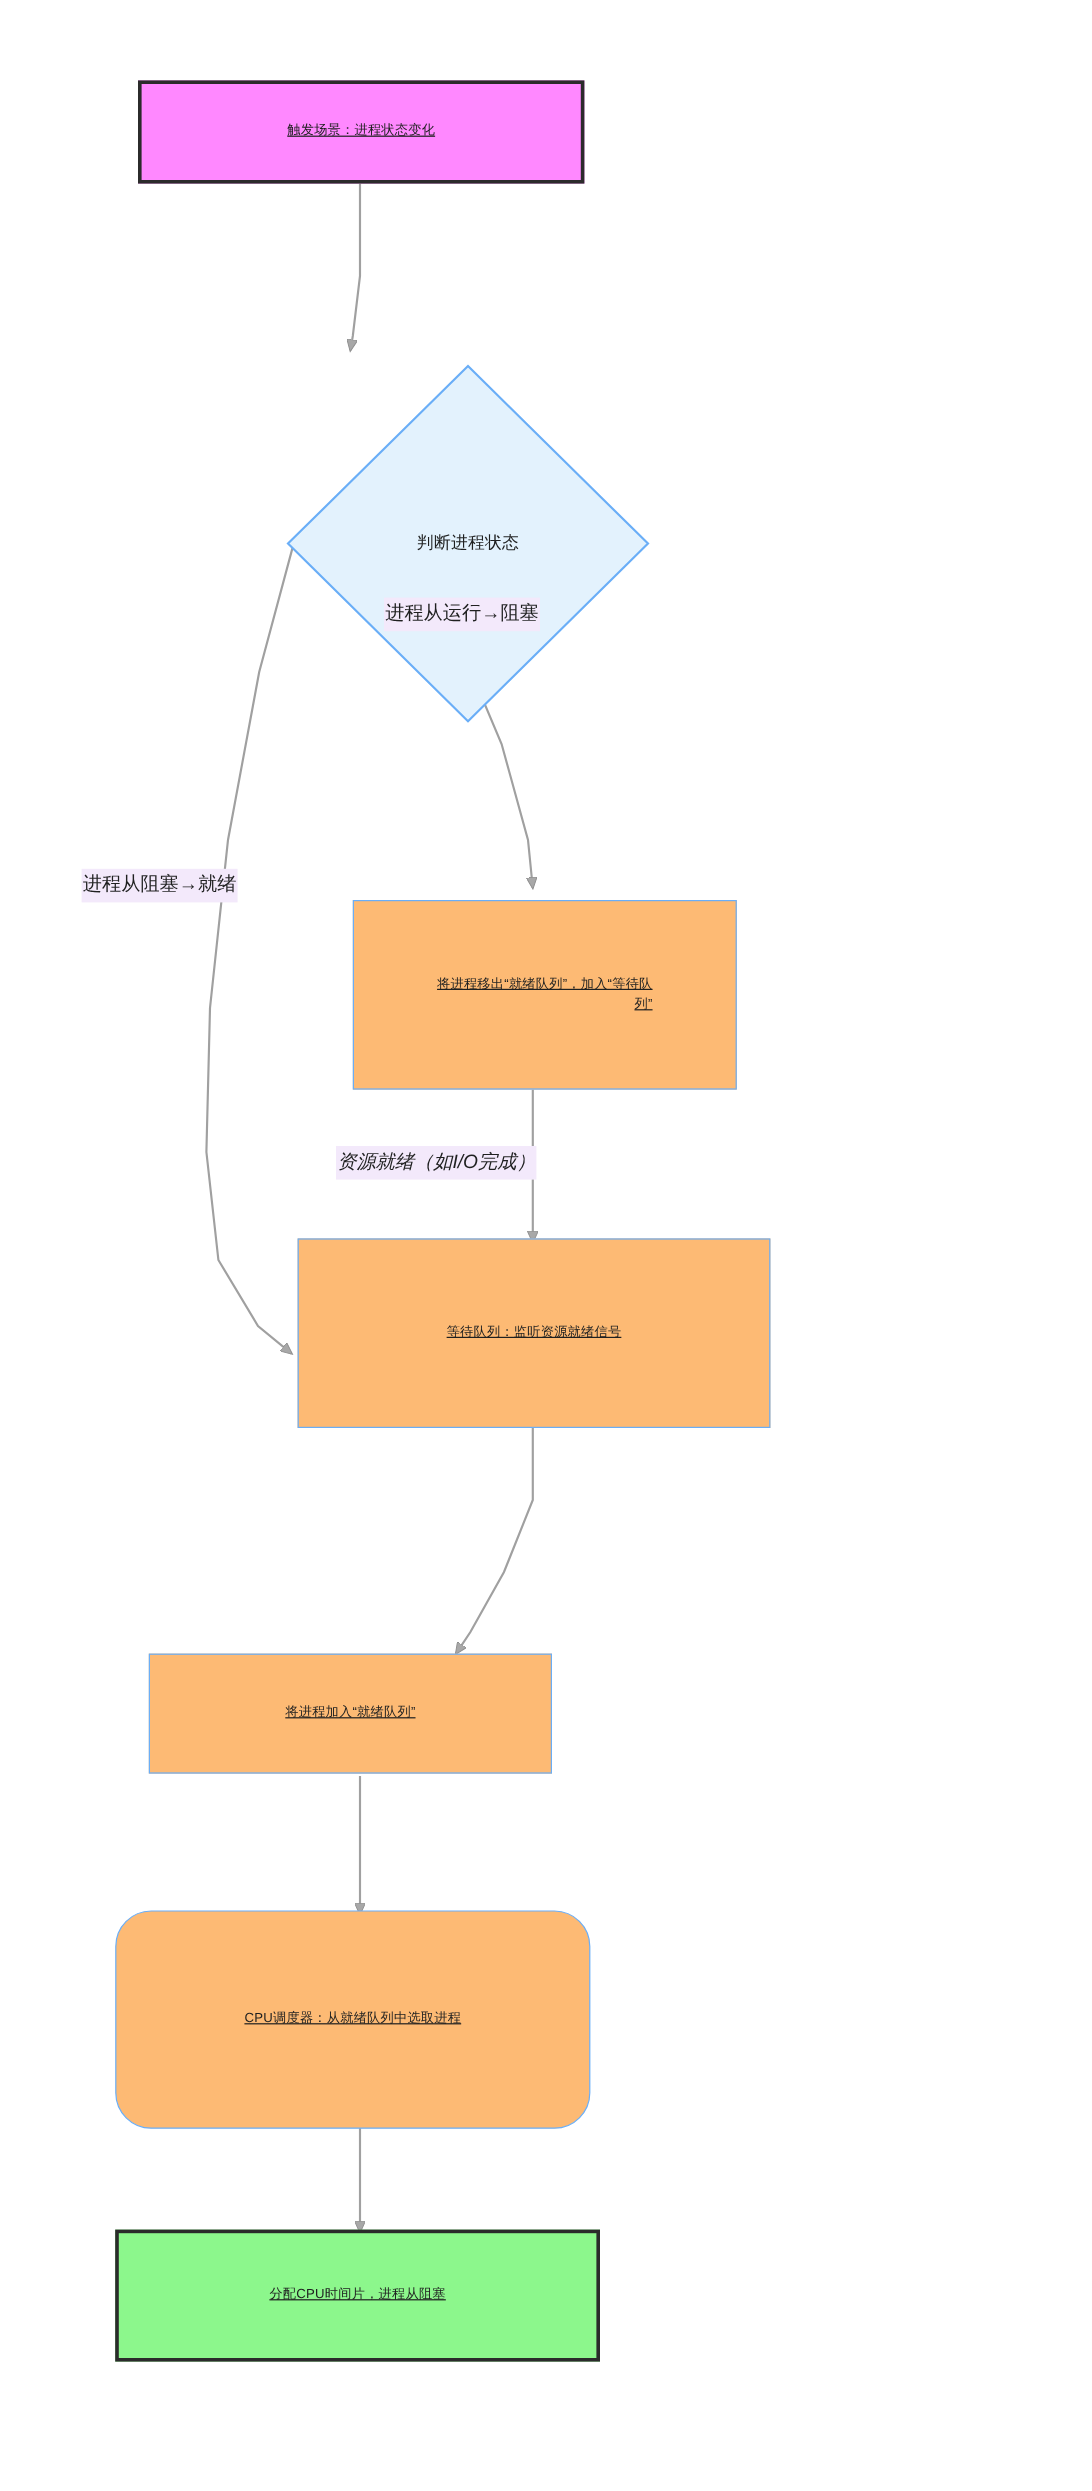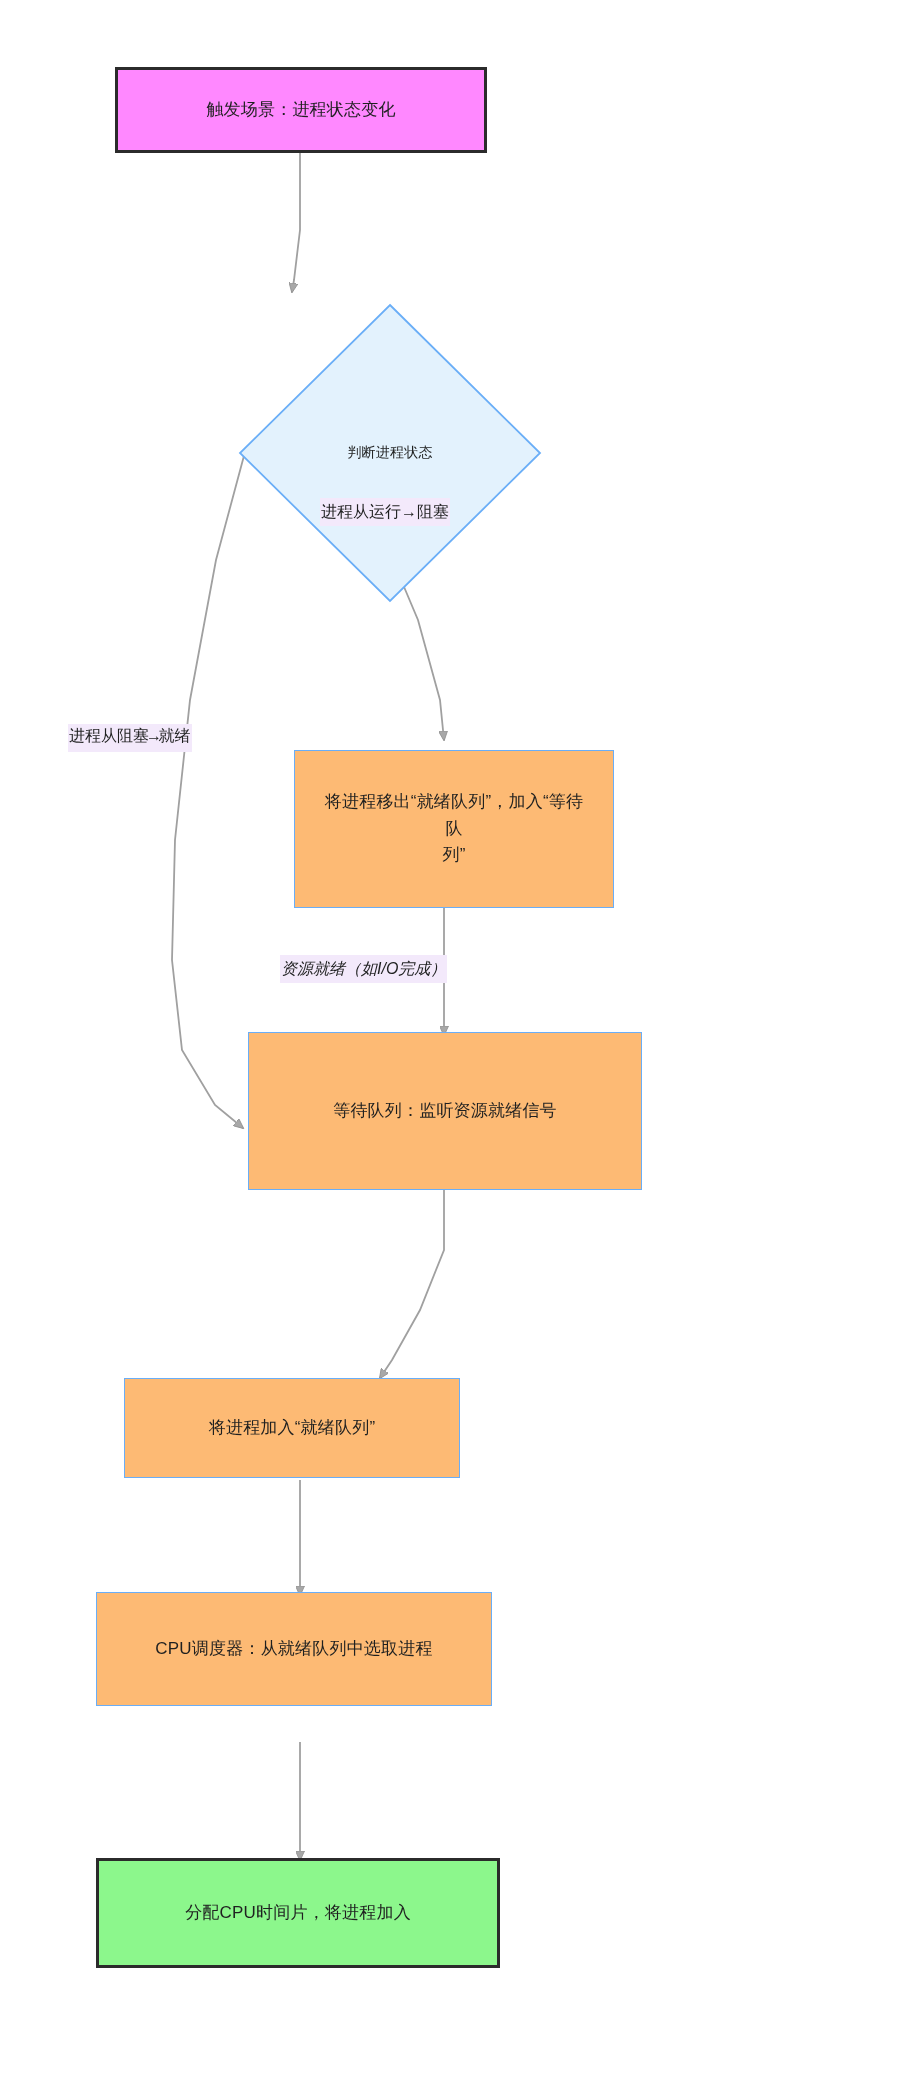--- a/index.html
+++ b/index.html
@@ -24,25 +24,26 @@
     width: 910px;
     height: 2076px;
     pointer-events: none;
   }
   .node {
     position: absolute;
     box-sizing: border-box;
     display: flex;
     align-items: center;
     justify-content: center;
-    text-align: center;
+    text-align: right;
     color: #1f2020;
-    font-size: 17px;
+    font-size: 11px;
     line-height: 1.55;
     letter-spacing: 0.2px;
+    text-decoration: underline;
   }
   .node .label {
     padding: 0 22px;
     white-space: pre-line;
   }
   .node-process {
     background: #fdba74;
     border: 1.6px solid #6aaef7;
   }
   .node-start {
@@ -129,27 +130,27 @@
   </div>
 
   <div class="node node-process" style="left:220px; top:1032px; width:394px; height:158px;margin-left:28px;">
     <span class="label">等待队列：监听资源就绪信号</span>
   </div>
 
   <div class="node node-process" style="left:124px; top:1378px; width:336px; height:100px;">
     <span class="label">将进程加入“就绪队列”</span>
   </div>
 
-  <div class="node node-process" style="left:96px; top:1592px; width:396px; height:114px;">
+  <div class="node node-process" style="left:96px; top:1592px; width:396px; height:182px;border-radius:30px;">
     <span class="label">CPU调度器：从就绪队列中选取进程</span>
   </div>
 
   <div class="node node-end" style="left:96px; top:1858px; width:404px; height:110px;">
-    <span class="label">分配CPU时间片，将进程加入</span>
+    <span class="label">分配CPU时间片，进程从阻塞</span>
   </div>
 
   <div class="edge-label" style="left:320px; top:498px;">进程从运行→阻塞</div>
 
-  <div class="edge-label" style="left:68px; top:724px;font-family:Liberation Mono, monospace;">进程从阻塞→就绪</div>
+  <div class="edge-label" style="left:68px; top:724px;">进程从阻塞→就绪</div>
 
   <div class="edge-label" style="left:280px; top:955px;font-style:italic;">资源就绪（如I/O完成）</div>
 
 </div>
 
 </body></html>

